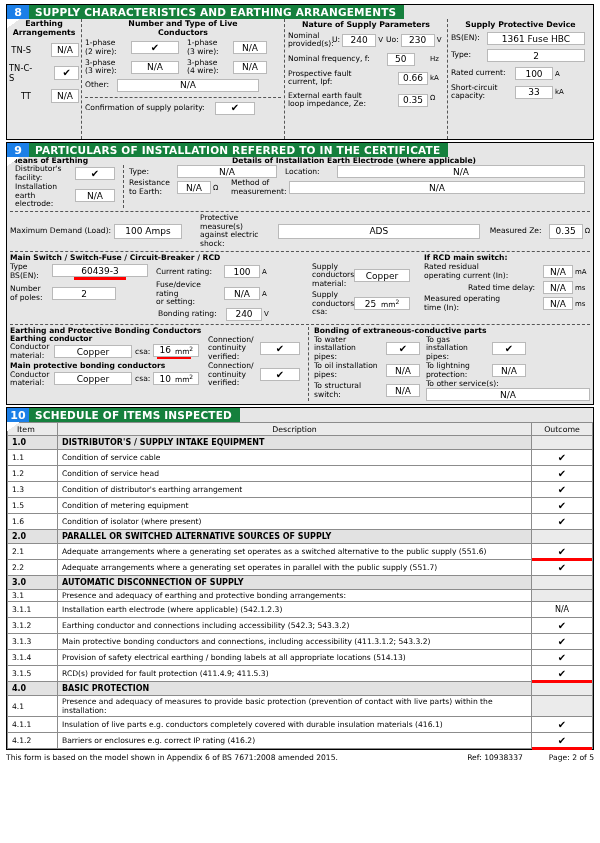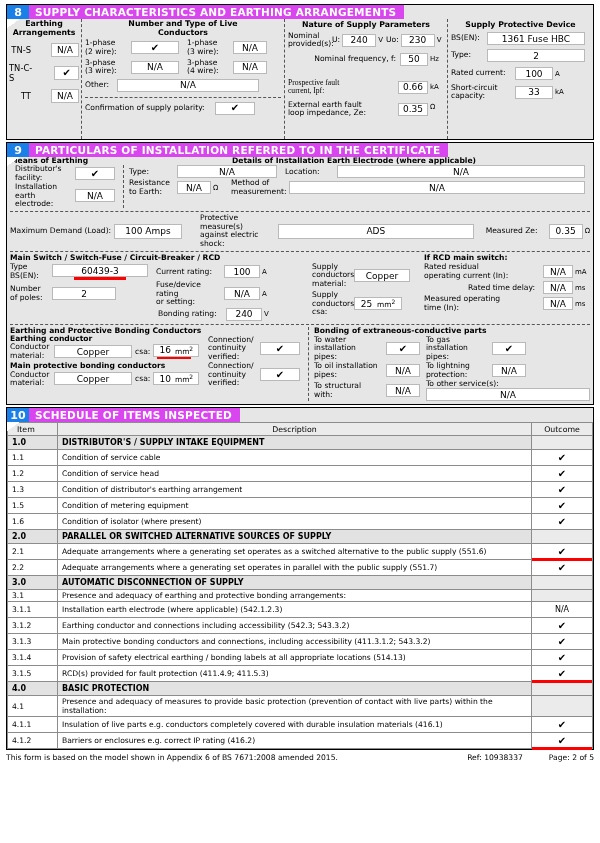--- a/index.html
+++ b/index.html
@@ -16,21 +16,21 @@
   
   .section{border:1.6px solid #000;background:#e6e6e6;box-sizing:border-box;}
   .sec-head{position:relative;height:14px;background:#e6e6e6;}
   .sec-num{
     position:absolute;left:0;top:0;width:22px;height:14px;
     background:#1b7fe8;color:#fff;font-weight:bold;font-size:11px;
     display:flex;align-items:center;justify-content:center;line-height:1;
   }
   .sec-title{
     position:absolute;left:22px;top:0;height:14px;
-    background:#d946ef;color:#fff;font-weight:bold;font-size:10.5px;
+    background:#15803d;color:#fff;font-weight:bold;font-size:10.5px;
     display:flex;align-items:center;padding:0 8px 0 6px;letter-spacing:.2px;white-space:nowrap;
   }
   
   .notch{
     position:absolute;left:0;top:14px;width:14px;height:10px;
     background:linear-gradient(to bottom right,#ffffff 0 46%,transparent 46%);
     z-index:5;pointer-events:none;
   }
 
   .field{
@@ -158,27 +158,27 @@
           <span class="lbl" style="width:44px;">
             <span>Nominal</span><br><span>provided(s):</span>
           </span>
           <span class="lbl" style="padding-right:2px;">U:</span>
           <span class="field" style="width:34px;">240</span>
           <span class="unit">V</span>
           <span class="lbl" style="padding:0 2px 0 3px;">Uo:</span>
           <span class="field" style="width:34px;">230</span>
           <span class="unit">V</span>
         </div>
-        <div class="row" style="margin-bottom:13px;justify-content:flex-end;">
+        <div class="row" style="margin-bottom:4px;justify-content:space-between;">
           <span class="lbl" style="padding-right:4px;">Nominal frequency, f:</span>
           <span class="field" style="width:28px;">50</span>
           <span class="unit" style="width:14px;">Hz</span>
         </div>
         <div class="row" style="margin-bottom:5px;justify-content:flex-end;">
-          <span class="lbl" style="flex:1;font-family:Liberation Serif, serif;">
+          <span class="lbl" style="flex:1;">
             <span>Prospective fault</span><br><span>current, Ipf:</span>
           </span>
           <span class="field" style="width:30px;">0.66</span>
           <span class="unit" style="width:14px;">kA</span>
         </div>
         <div class="row" style="justify-content:flex-end;">
           <span class="lbl" style="flex:1;padding-right:4px;">
             <span>External earth fault</span><br><span>loop impedance, Ze:</span>
           </span>
           <span style="width:30px;">
@@ -265,21 +265,21 @@
     </div>
 
     <div class="hdash" style="margin:3px 3px 0 3px;"></div>
     <div class="row" style="padding:2px 3px 3px 3px;">
       <span class="lbl" style="width:104px;">Maximum Demand (Load):</span>
       <span class="field tall" style="width:68px;">100 Amps</span>
       <span class="lbl" style="width:78px;padding-left:18px;">
         <span>Protective measure(s)</span><br><span>against electric shock:</span>
       </span>
       <span class="field tall" style="flex:1;">ADS</span>
-      <span class="lbl" style="width:60px;padding-left:12px;text-align:left;padding-right:3px;">Measured Ze:</span>
+      <span class="lbl" style="width:60px;padding-left:6px;text-align:center;padding-right:3px;">Measured Ze:</span>
       <span class="field tall" style="width:34px;">0.35</span>
       <span class="unit">Ω</span>
     </div>
 
     <div class="hdash" style="margin:0 3px;"></div>
     <div class="s9row" style="padding:2px 3px 3px 3px;">
       <div style="width:298px;">
         <div class="lbl b" style="margin-bottom:1px;">Main Switch / Switch-Fuse / Circuit-Breaker / RCD</div>
         <div class="row" style="margin-bottom:1px;">
           <span class="lbl" style="width:42px;">
@@ -316,21 +316,21 @@
         <div class="row" style="margin-bottom:3px;margin-top:9px;">
           <span class="lbl" style="width:42px;">
             <span>Supply</span><br><span>conductors</span><br><span>material:</span>
           </span>
           <span class="field" style="width:56px;">Copper</span>
         </div>
         <div class="row">
           <span class="lbl" style="width:42px;">
             <span>Supply</span><br><span>conductors</span><br><span>csa:</span>
           </span>
-          <span class="field" style="width:48px;">
+          <span class="field" style="width:56px;">
             <span>25</span>
             <span style="padding-left:5px;font-size:7.4px;"><span>mm</span><span class="sup">2</span></span>
           </span>
         </div>
       </div>
 
       <div style="flex:1;padding-left:4px;">
         <div class="lbl b" style="margin-bottom:1px;">If RCD main switch:</div>
         <div class="row" style="margin-bottom:1px;">
           <span class="lbl" style="flex:1;">
@@ -424,21 +424,21 @@
             <span>To oil installation</span><br><span>pipes:</span>
           </span>
           <span class="field" style="width:34px;">N/A</span>
           <span class="lbl" style="width:66px;padding-left:6px;">
             <span>To lightning</span><br><span>protection:</span>
           </span>
           <span class="field" style="width:34px;">N/A</span>
         </div>
         <div class="row">
           <span class="lbl" style="width:72px;">
-            <span>To structural</span><br><span>with:</span>
+            <span>To structural</span><br><span>switch:</span>
           </span>
           <span class="field" style="width:34px;">N/A</span>
           <div style="flex:1;padding-left:6px;">
             <div class="lbl">To other service(s):</div>
             <div class="field" style="width:100%;">N/A</div>
           </div>
         </div>
       </div>
     </div>
   </div>

